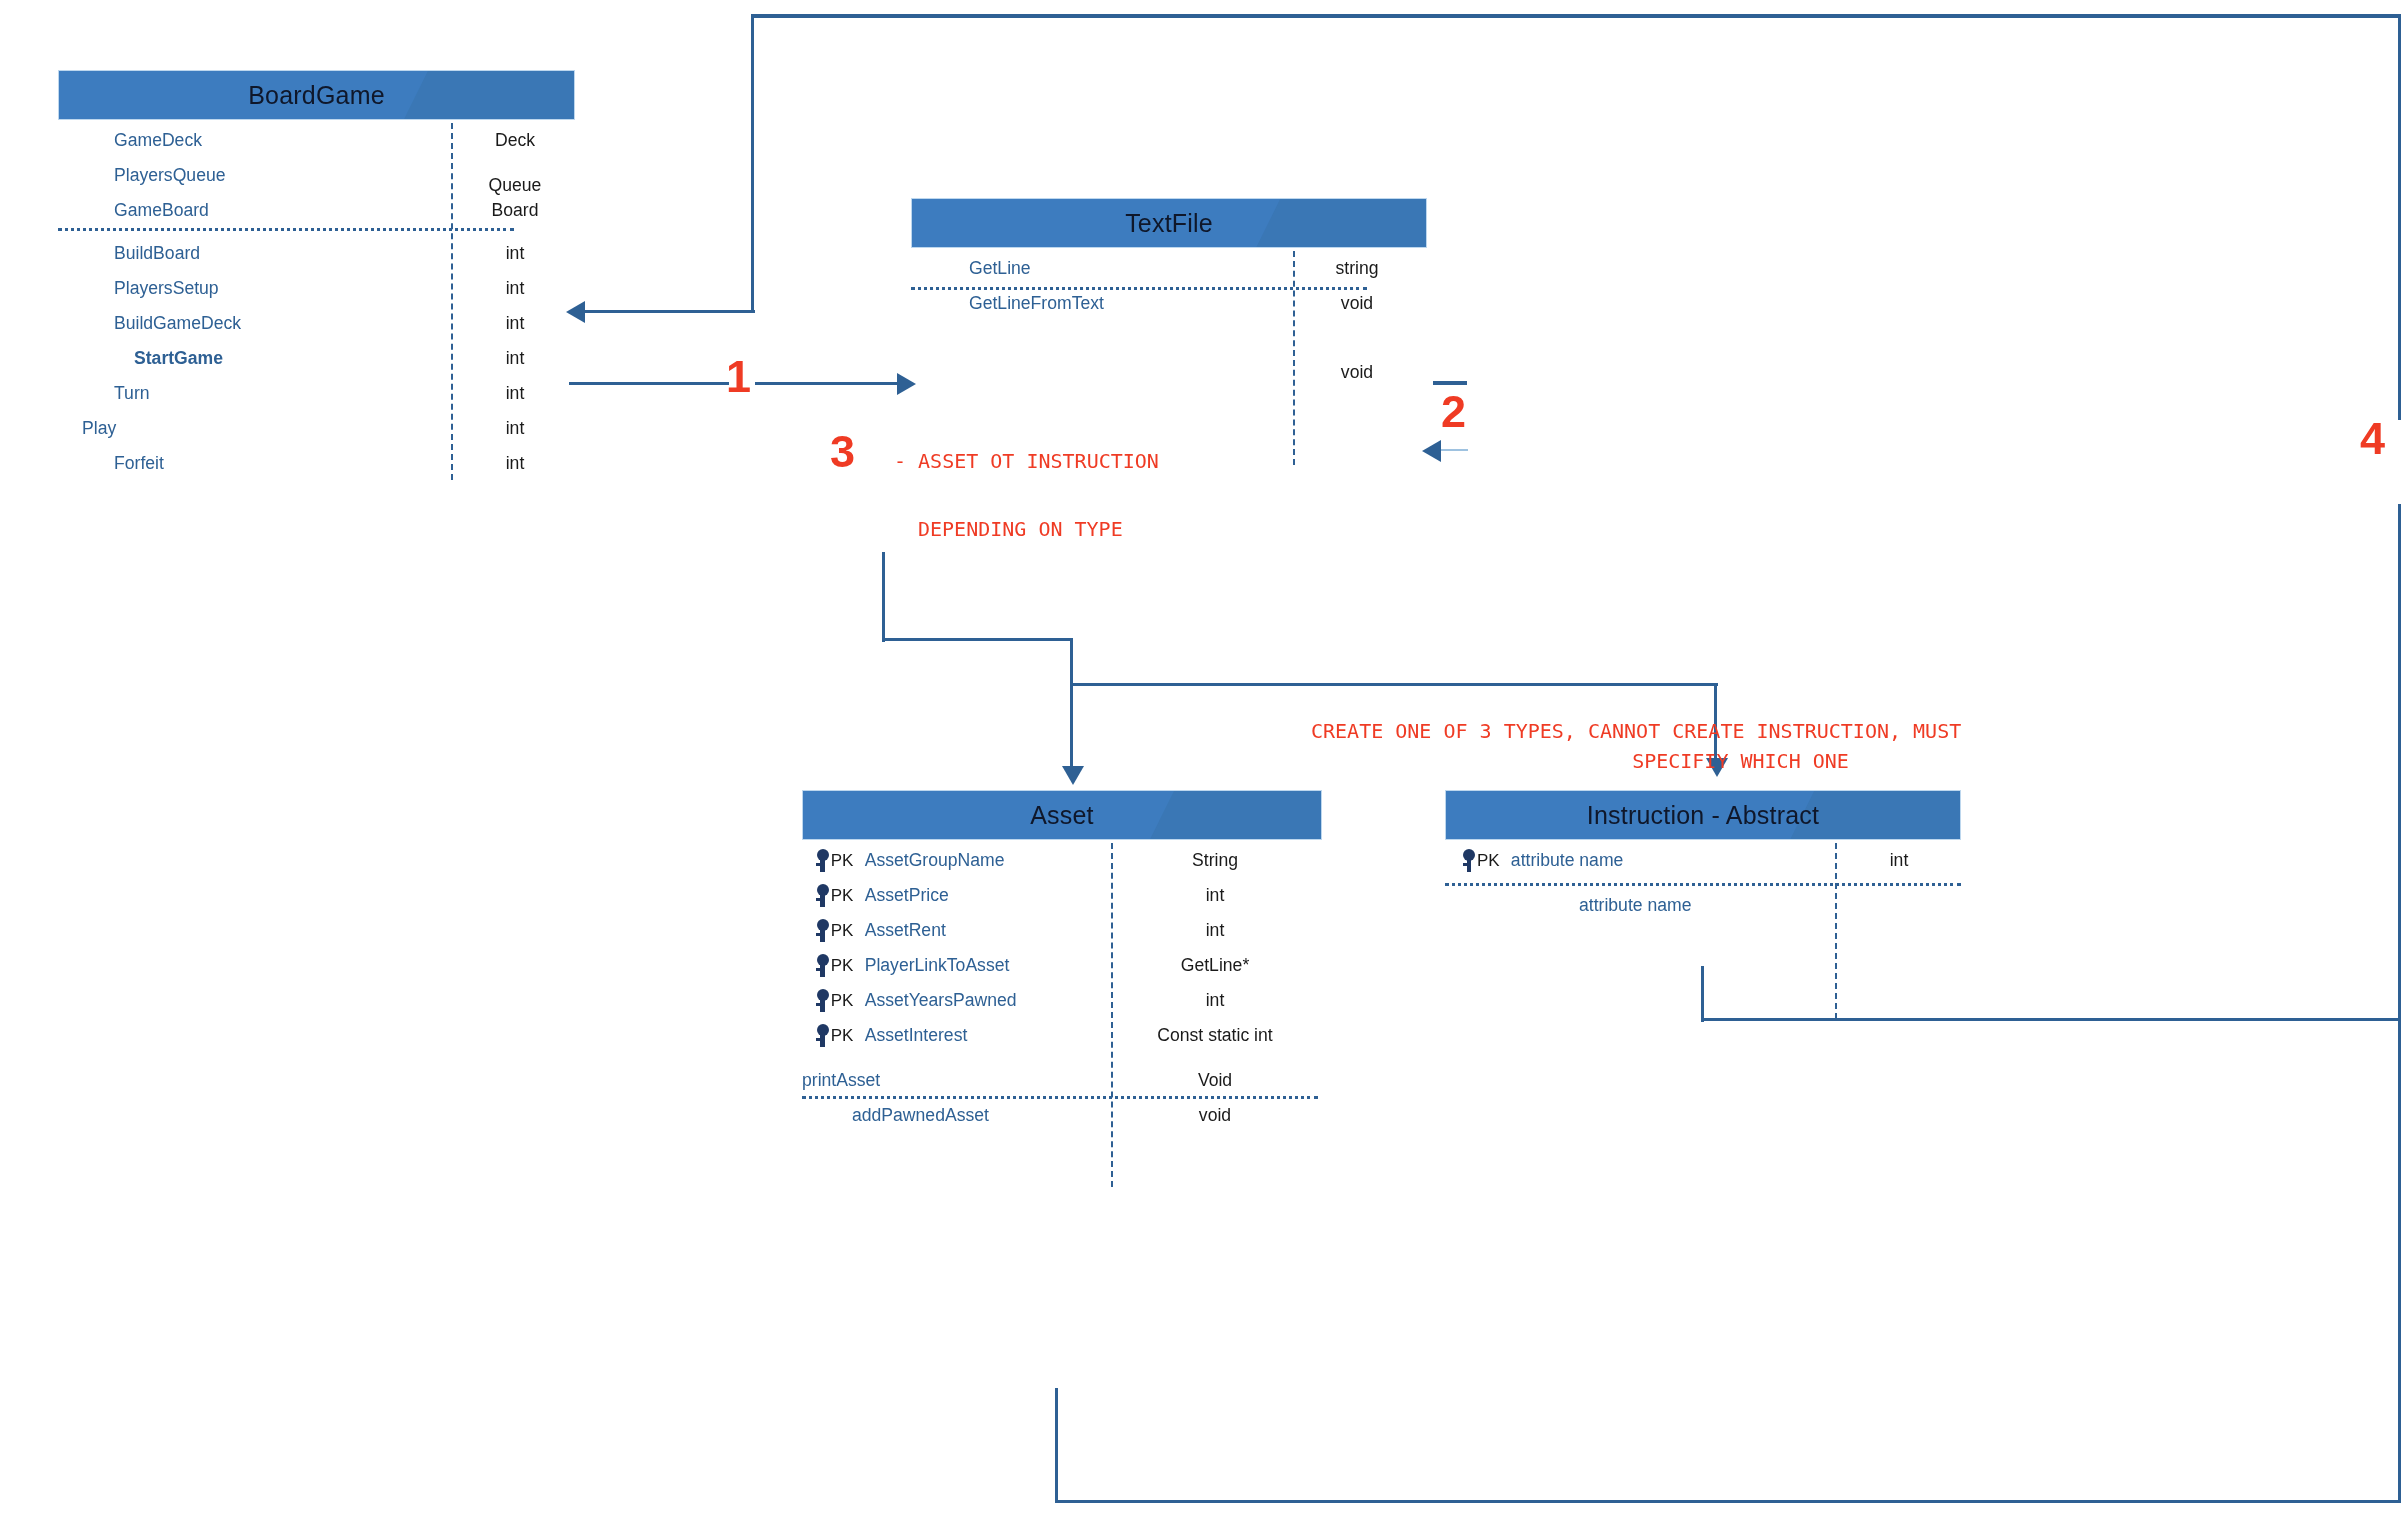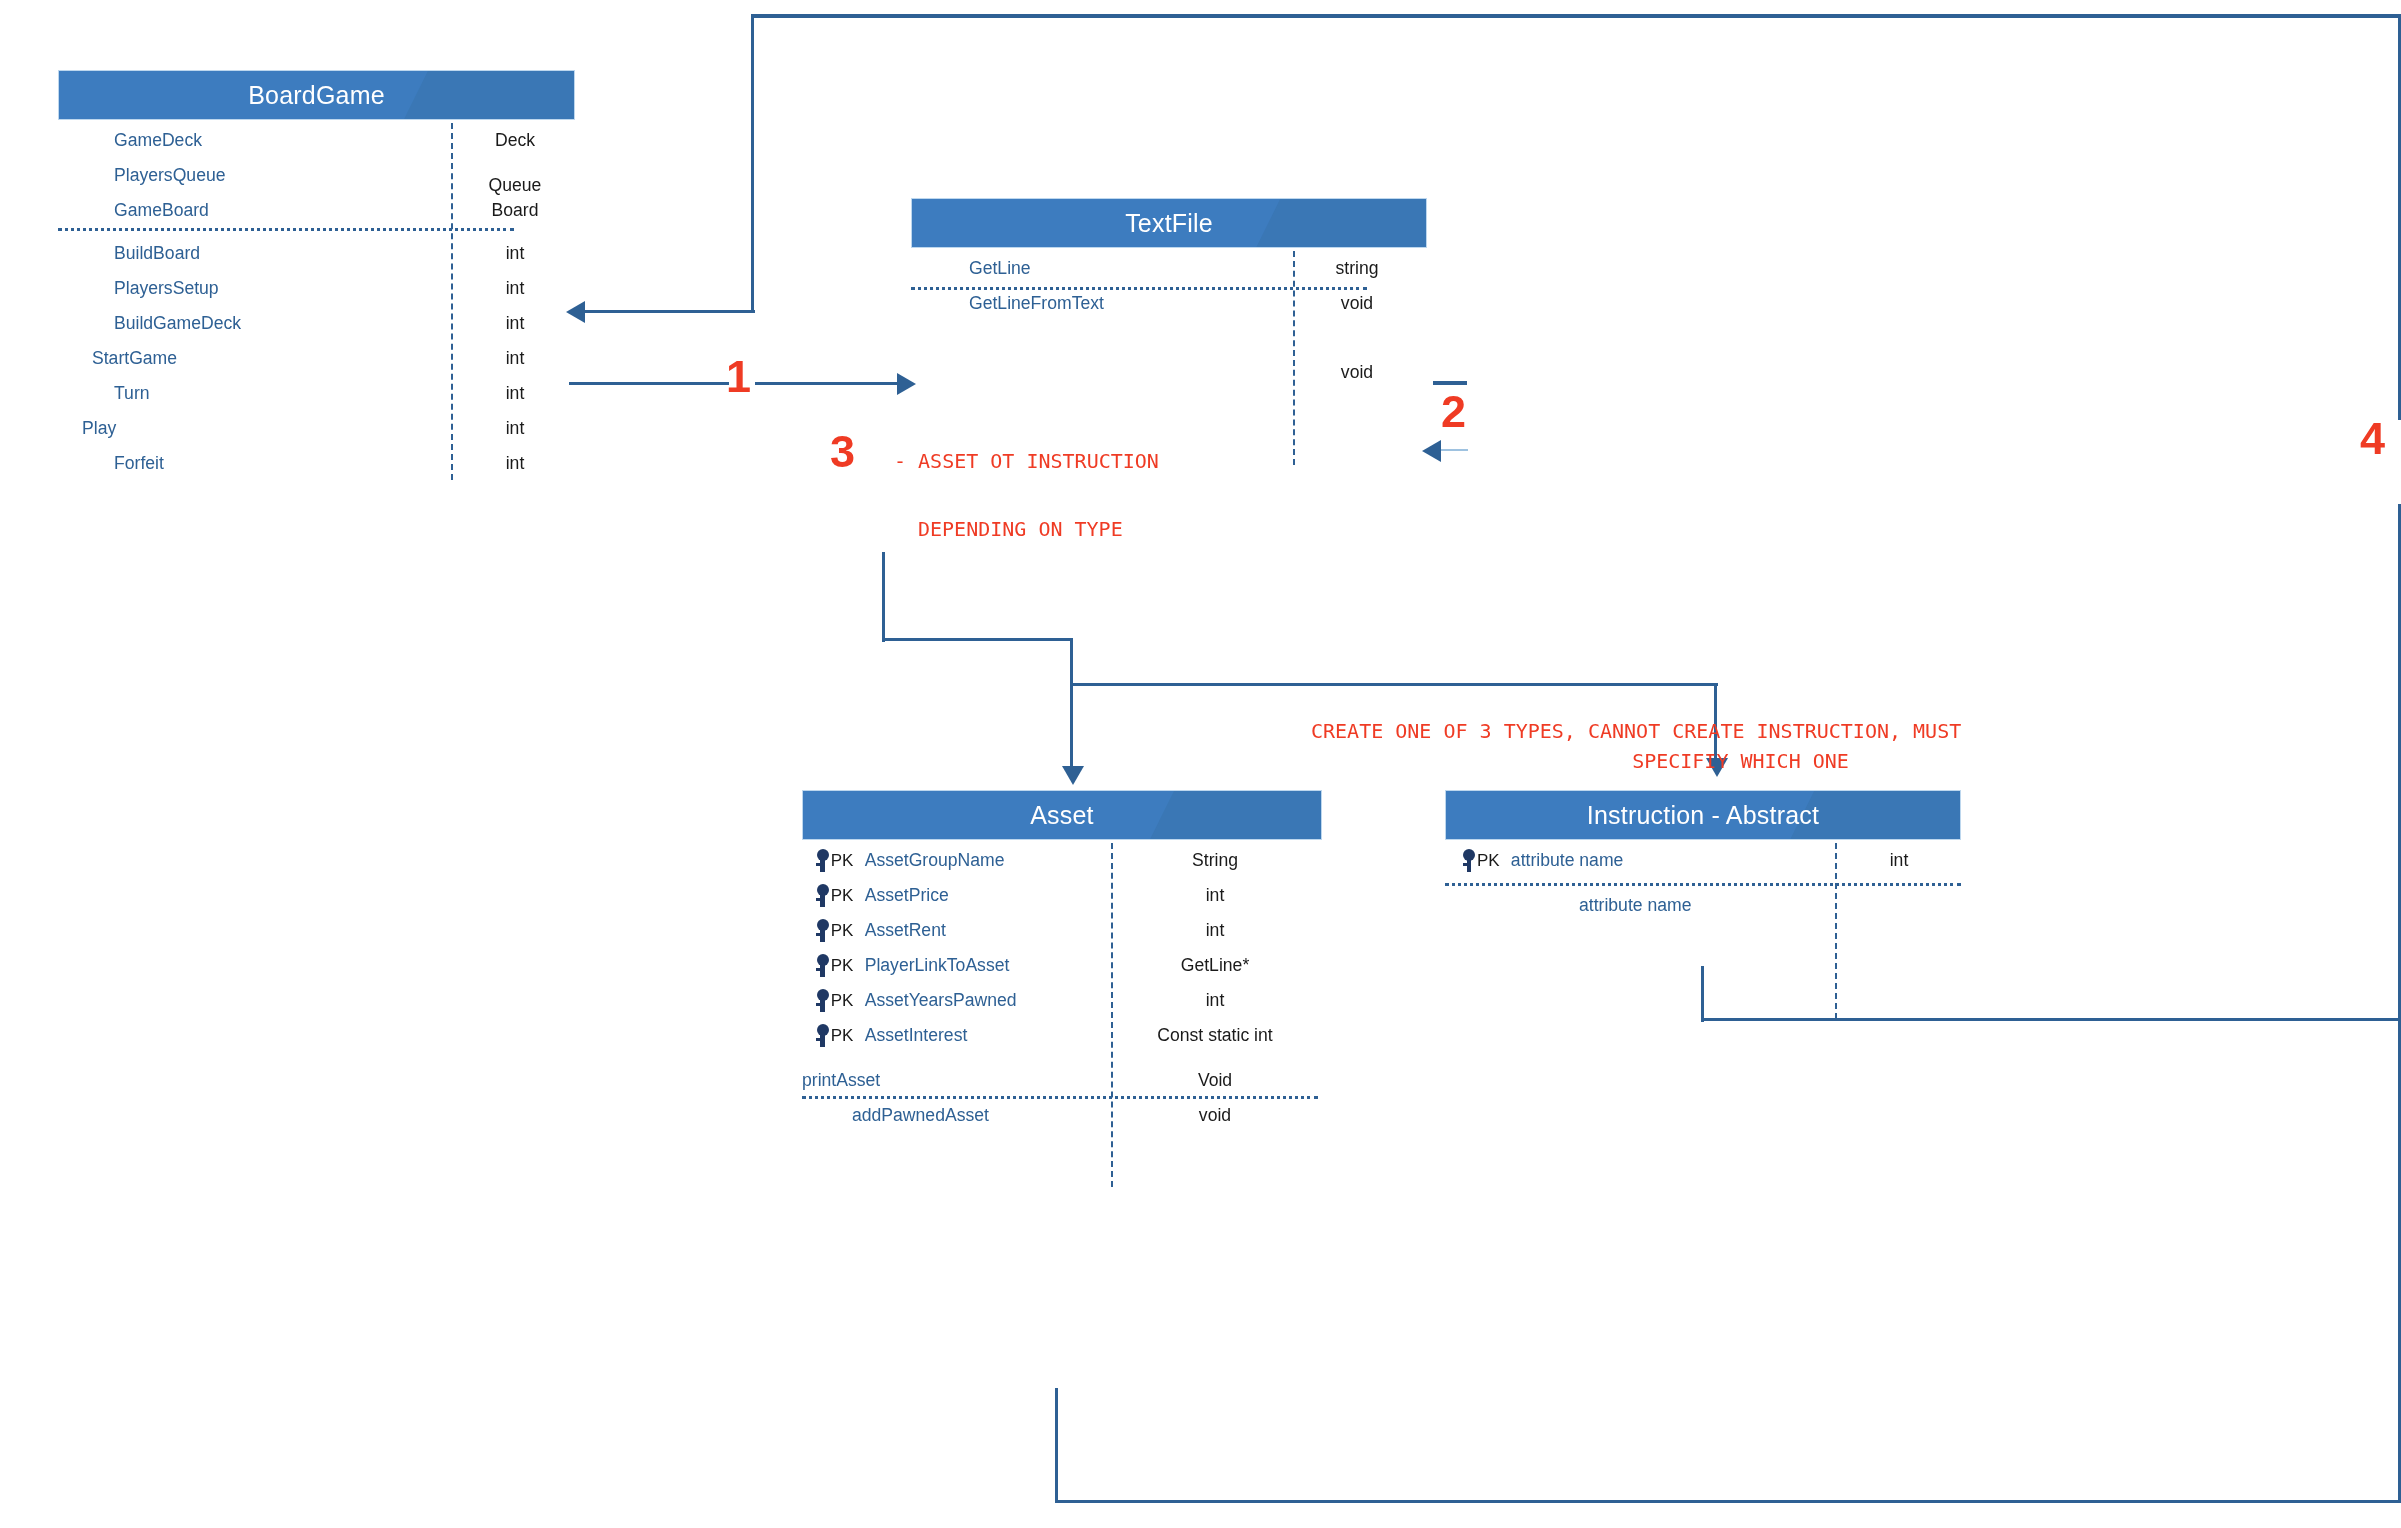--- a/index.html
+++ b/index.html
@@ -38,21 +38,21 @@
     top: 0;
     bottom: 0;
     right: 0;
     width: 33%;
     background: #3a77b5;
     clip-path: polygon(14% 0, 100% 0, 100% 100%, 0 100%);
   }
   .uml-title {
     position: relative;
     z-index: 2;
-    color: #ffffff;
+    color: #0f172a;
     font-size: 25px;
     font-weight: 400;
     letter-spacing: 0.2px;
     white-space: nowrap;
   }
 
   .uml-body {
     position: relative;
   }
   .uml-row {
@@ -225,21 +225,21 @@
       </div>
       <div class="uml-row">
         <div class="cell-name" style="margin-left:56px;">PlayersSetup</div>
         <div class="cell-type" style="left:393px; width:128px;">int</div>
       </div>
       <div class="uml-row">
         <div class="cell-name" style="margin-left:56px;">BuildGameDeck</div>
         <div class="cell-type" style="left:393px; width:128px;">int</div>
       </div>
       <div class="uml-row">
-        <div class="cell-name" style="margin-left:34px;">StartGame</div>
+        <div class="cell-name" style="margin-left:76px;font-weight:bold;">StartGame</div>
         <div class="cell-type" style="left:393px; width:128px;">int</div>
       </div>
       <div class="uml-row">
         <div class="cell-name" style="margin-left:56px;">Turn</div>
         <div class="cell-type" style="left:393px; width:128px;">int</div>
       </div>
       <div class="uml-row">
         <div class="cell-name" style="margin-left:24px;">Play</div>
         <div class="cell-type" style="left:393px; width:128px;">int</div>
       </div>

